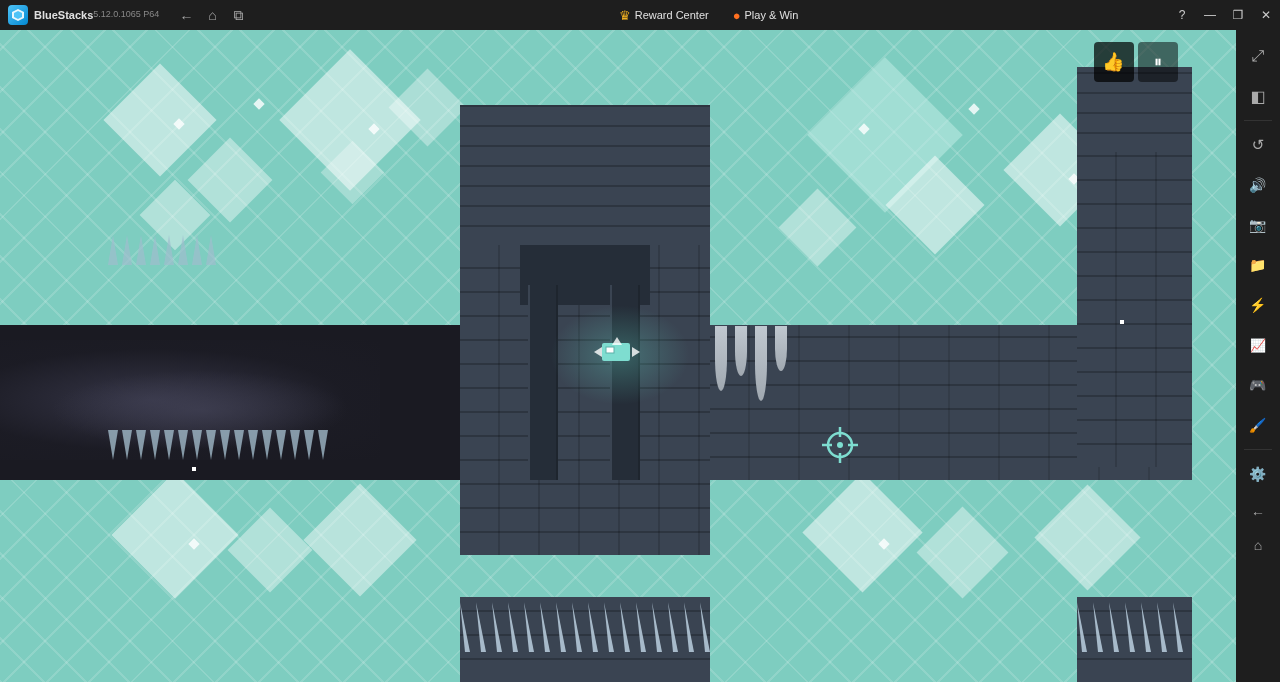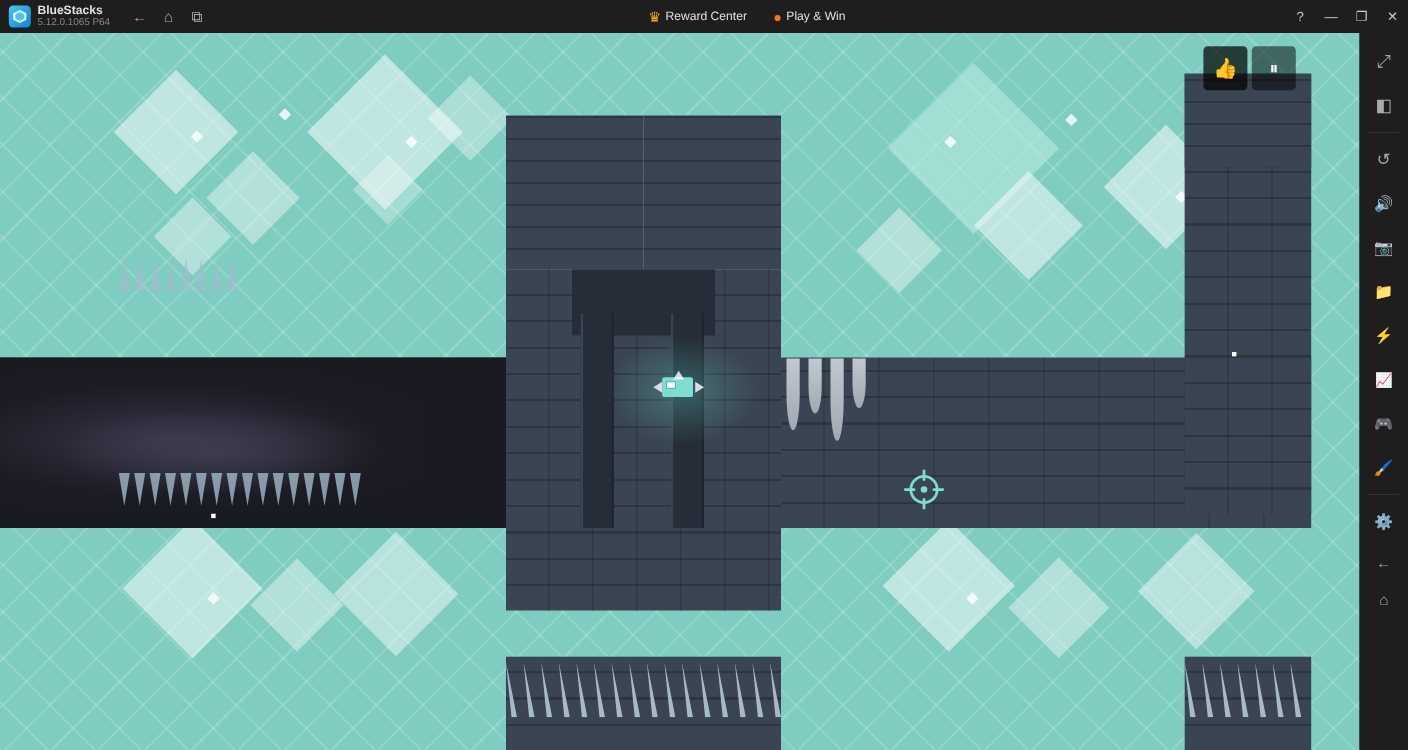--- a/index.html
+++ b/index.html
@@ -28,21 +28,21 @@
       padding: 0 8px;
       gap: 6px;
     }
     #bluestacks-logo {
       width: 20px; height: 20px;
       background: linear-gradient(135deg, #4fc3f7, #0288d1);
       border-radius: 4px;
       display: flex; align-items: center; justify-content: center;
     }
     #app-name-area {
-      display: flex; flex-direction: column; justify-content: space-between;
+      display: flex; flex-direction: row; justify-content: space-between;
     }
     #app-name {
       font-size: 11px; font-weight: bold; color: #e0e0e0;
       line-height: 1;
     }
     #app-version {
       font-size: 9px; color: #888;
       line-height: 1;
     }
     #titlebar-nav {

